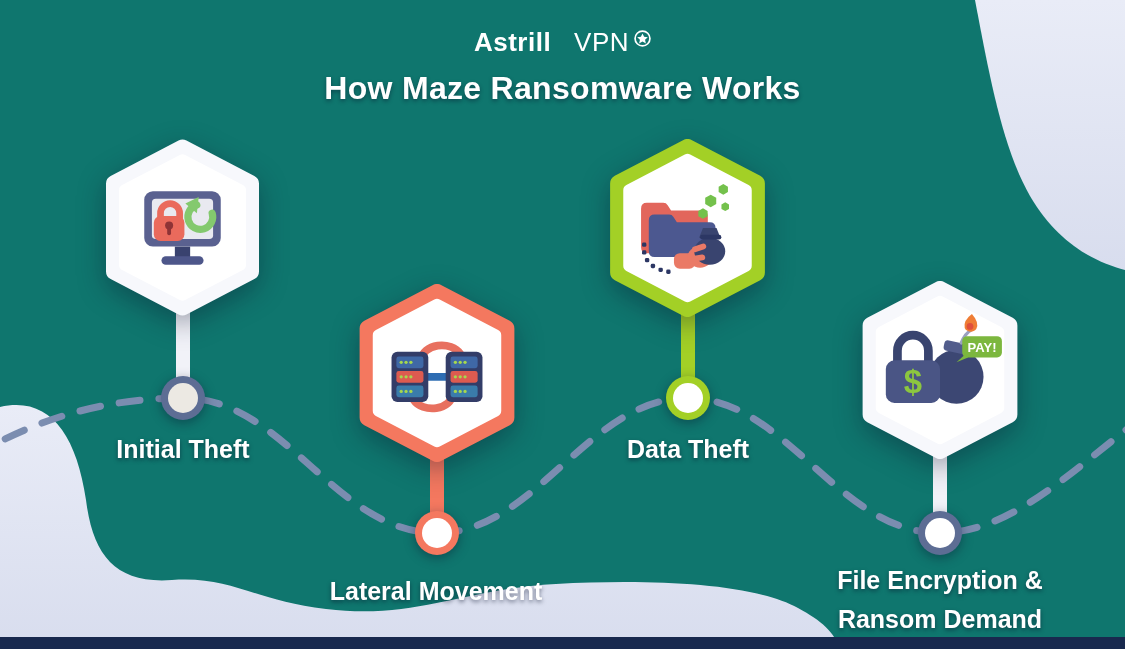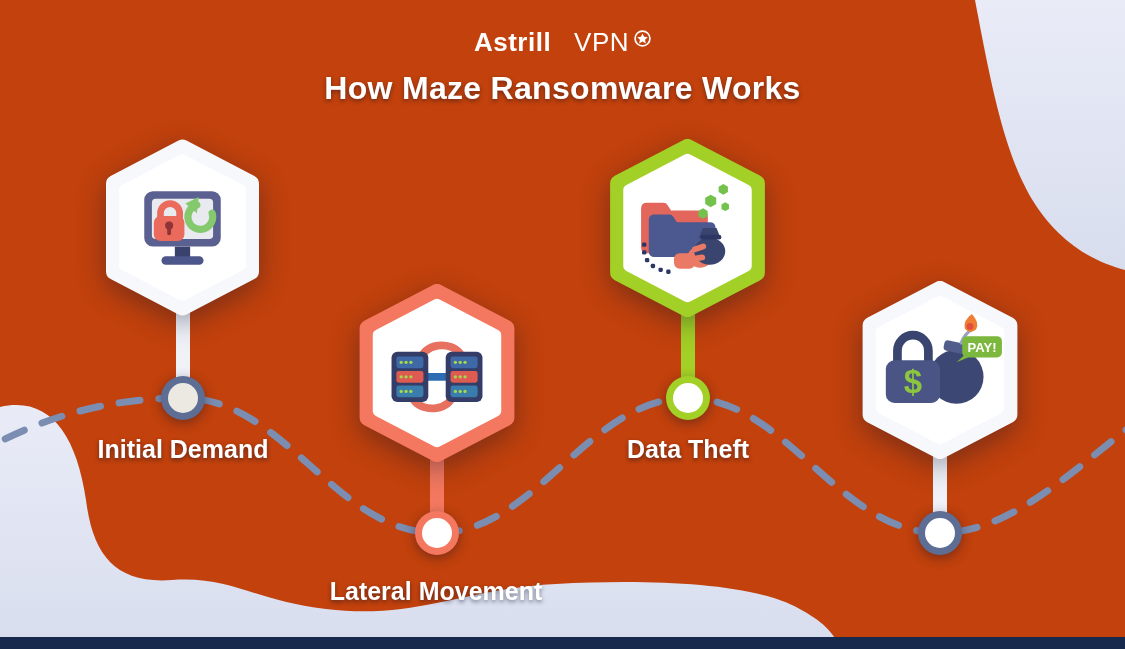--- a/index.html
+++ b/index.html
@@ -1,18 +1,18 @@
 <!DOCTYPE html>
 <html><head>
 <meta charset="utf-8">
 <style>
   html,body{margin:0;padding:0;background:#10203f;}
   .canvas{
     position:relative;width:1125px;height:649px;overflow:hidden;
-    background:#c2410c;
+    background:#0f766e;
     font-family:"Liberation Sans",sans-serif;
   }
   .bg-svg{position:absolute;left:0;top:0;z-index:0;}
   .header{position:absolute;left:0;top:0;width:100%;text-align:center;z-index:6;}
   .brand{margin-top:27px;font-size:26px;color:#ffffff;letter-spacing:.5px;
          display:flex;justify-content:center;align-items:center;gap:2px;}
   .brand .b{font-weight:700;}
   .brand .l{font-weight:300;margin-left:21px;}
   .brand svg{margin-left:3px;margin-top:-8px;}
   .title{margin-top:12px;font-size:32px;font-weight:700;color:#ffffff;
@@ -194,17 +194,18 @@
       <circle cx="24" cy="24" r="15" fill="#ffffff"></circle>
     </svg>
   </div>
   <div class="node" style="left:916px;top:509px;">
     <svg width="48" height="48" viewBox="0 0 48 48">
       <circle cx="24" cy="24" r="22" fill="#5d6d94"></circle>
       <circle cx="24" cy="24" r="15" fill="#ffffff"></circle>
     </svg>
   </div>
 
-  <div class="step-label" style="left:43px;top:430px;width:280px;">Initial Demand</div>
+  <div class="step-label" style="left:43px;top:430px;width:280px;">Initial Theft</div>
   <div class="step-label" style="left:548px;top:430px;width:280px;">Data Theft</div>
   <div class="step-label" style="left:296px;top:572px;width:280px;">Lateral Movement</div>
+  <div class="step-label" style="left:815px;top:561px;width:250px;">File Encryption &amp; Ransom Demand</div>
 
 </div>
 
 </body></html>

